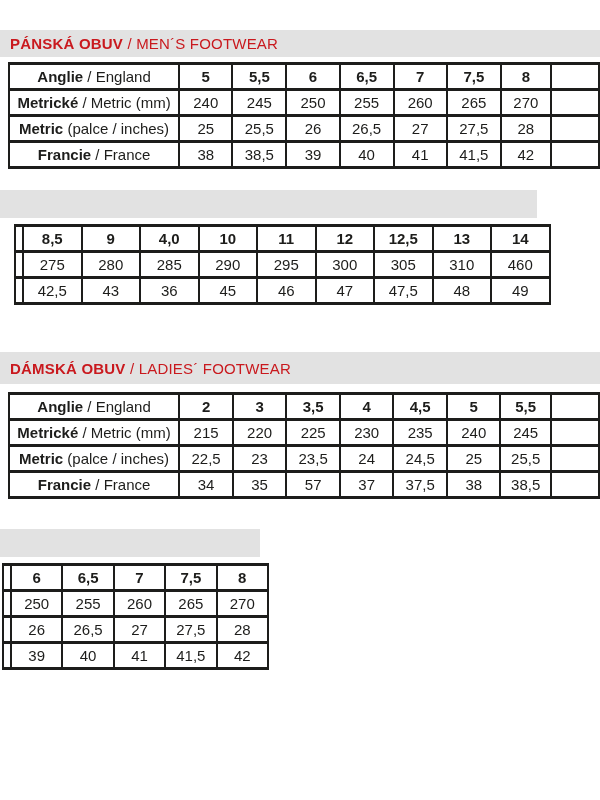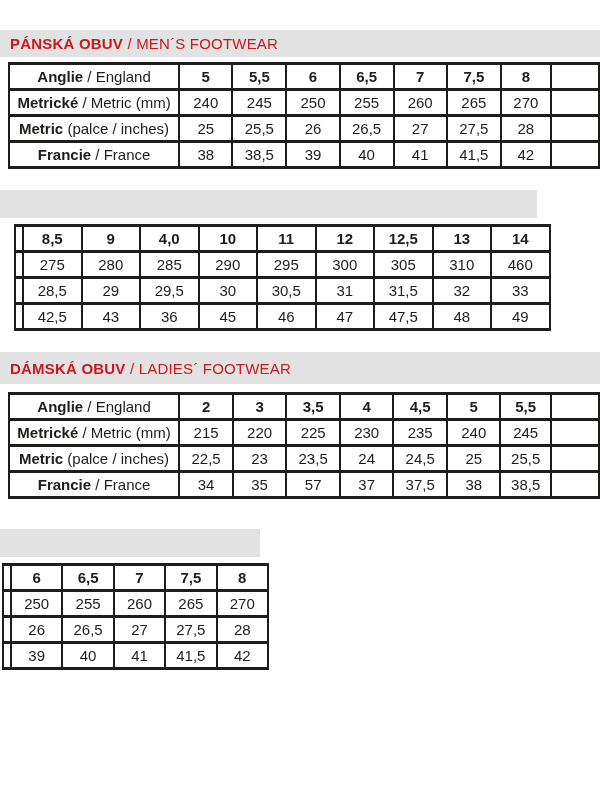--- a/index.html
+++ b/index.html
@@ -162,32 +162,20 @@
             <td>285</td>
             <td>290</td>
             <td>295</td>
             <td>300</td>
             <td>305</td>
             <td>310</td>
             <td>460</td>
           </tr>
           <tr>
             <td></td>
-            <td>28,5</td>
-            <td>29</td>
-            <td>29,5</td>
-            <td>30</td>
-            <td>30,5</td>
-            <td>31</td>
-            <td>31,5</td>
-            <td>32</td>
-            <td>33</td>
-          </tr>
-          <tr>
-            <td></td>
             <td>42,5</td>
             <td>43</td>
             <td>36</td>
             <td>45</td>
             <td>46</td>
             <td>47</td>
             <td>47,5</td>
             <td>48</td>
             <td>49</td>
           </tr>

